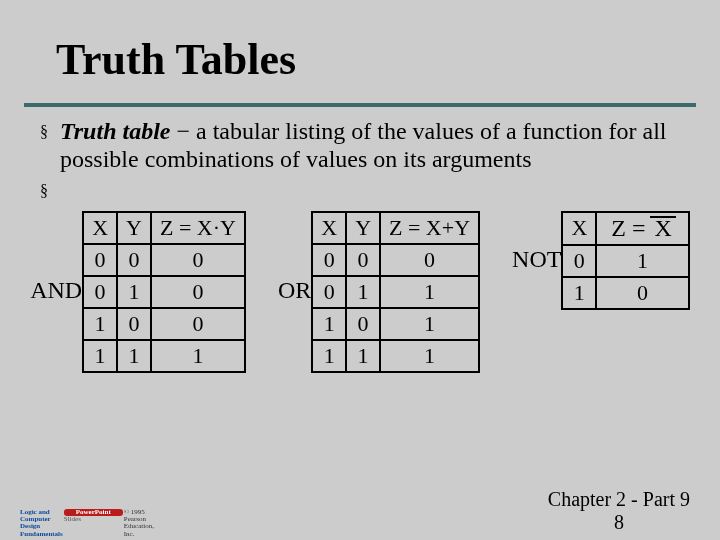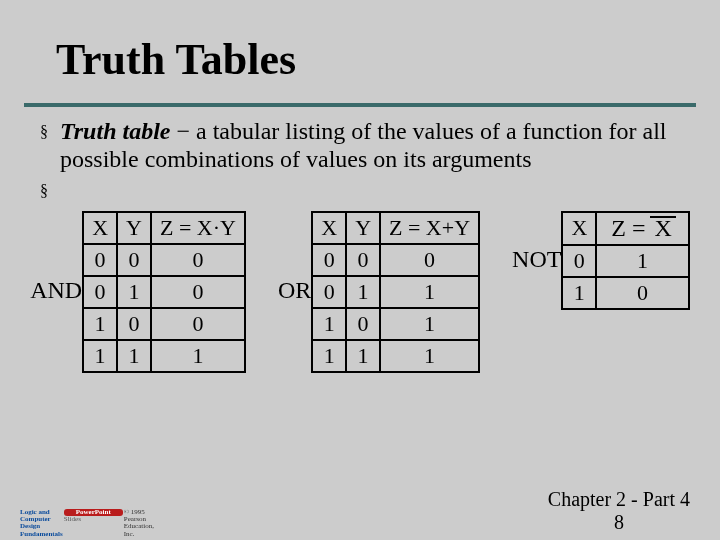--- a/index.html
+++ b/index.html
@@ -218,21 +218,21 @@
             <td>1</td>
             <td>0</td>
           </tr>
     </tbody>
       </table>
   </div>
 
 </div>
 
 <div class="footer-right">
-  <div>Chapter 2 - Part 4</div>
+  <div>Chapter 2 - Part 9</div>
   <div style="text-align:center">8</div>
 </div>
 
 <div class="logo">
   <span class="l1">Logic and Computer Design Fundamentals</span>
   <span>
     <span class="chip">PowerPoint</span>
     <span>Slides</span>
   </span>
   <span class="l3">© 1995 Pearson Education, Inc.</span>

